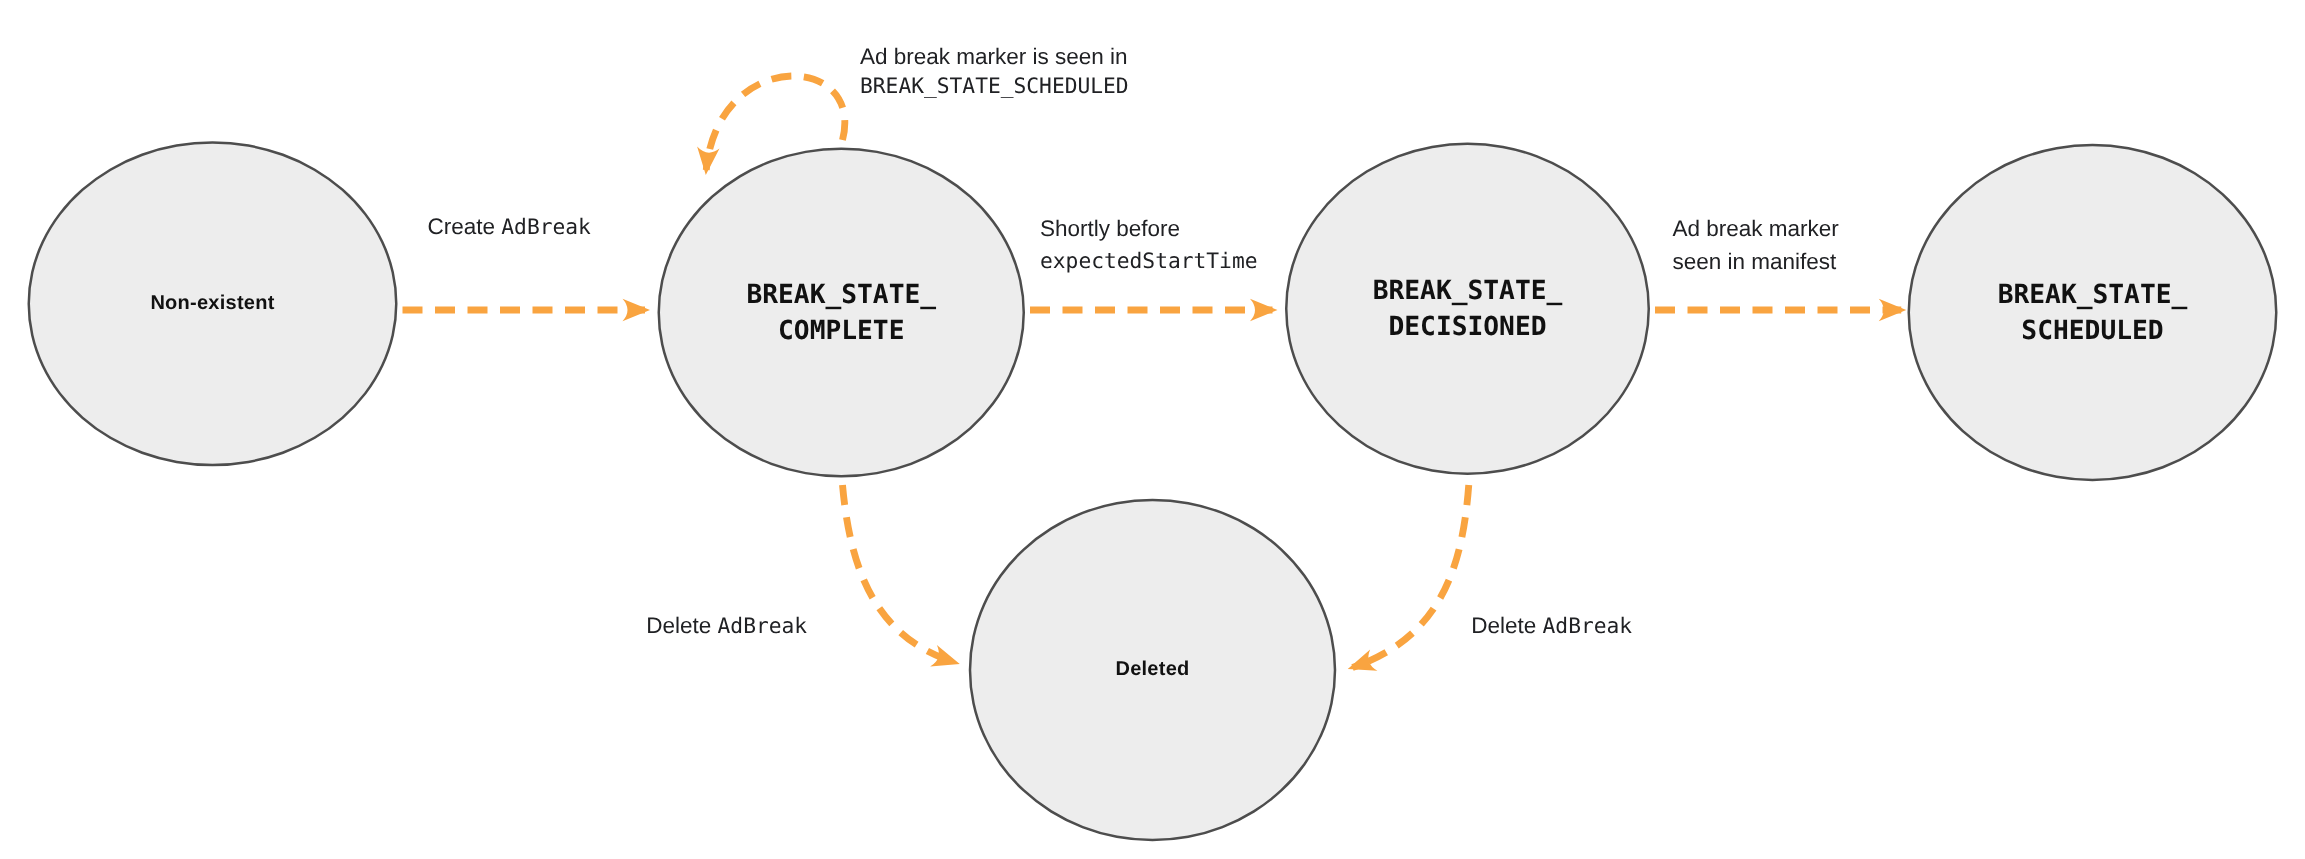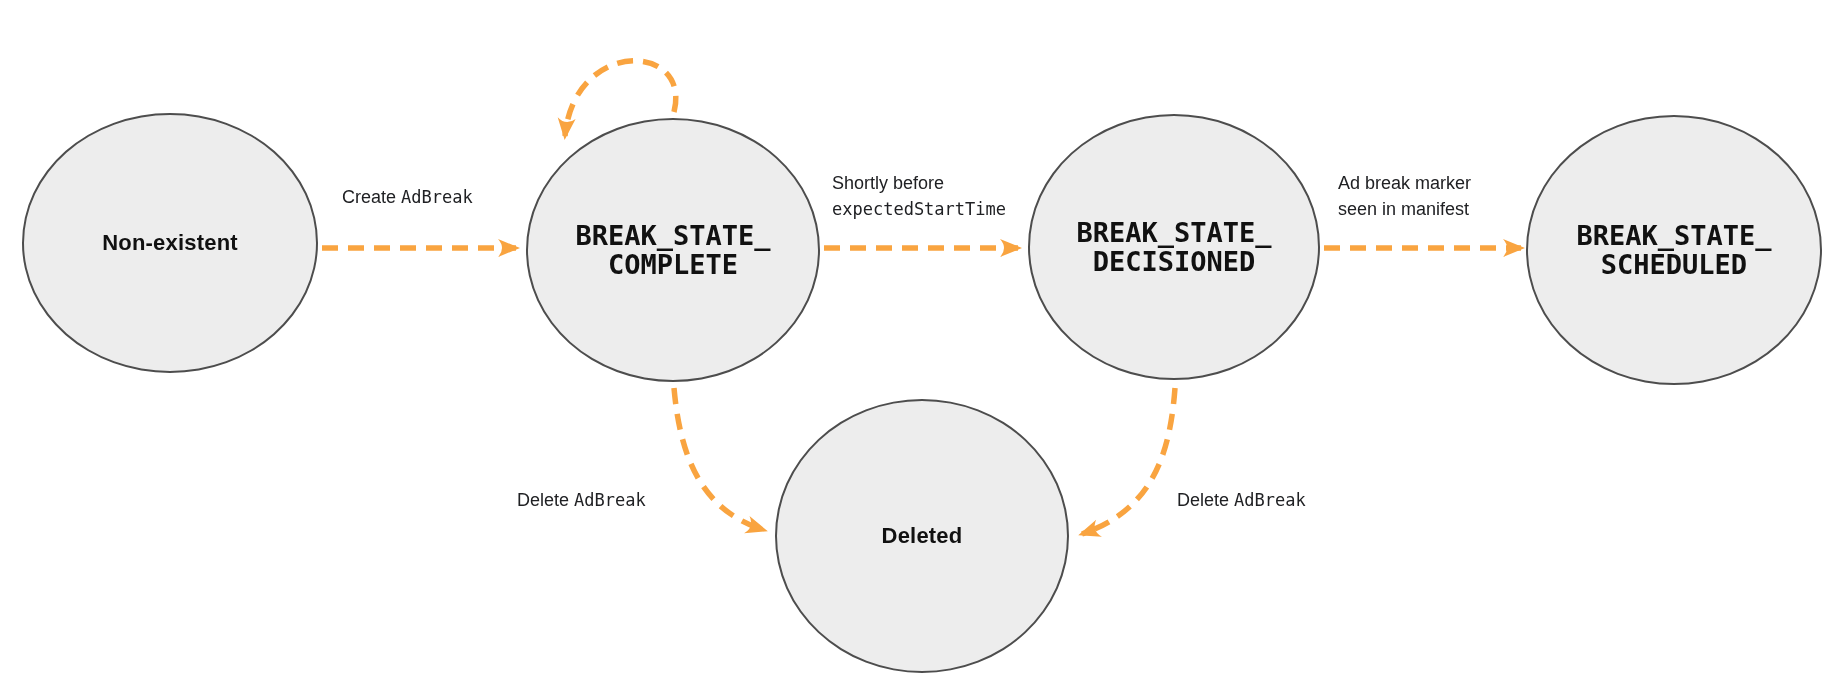--- a/index.html
+++ b/index.html
@@ -21,24 +21,24 @@
   .node{
     position:absolute;
     border-radius:50%;
     background:var(--node-fill);
     border:2px solid var(--node-stroke);
     box-sizing:border-box;
     display:flex;align-items:center;justify-content:center;
     text-align:center;
   }
   .node-label{font-weight:bold;color:#111;}
-  .node-label.sans{font-size:22px;letter-spacing:0.2px;}
+  .node-label.sans{font-size:16px;letter-spacing:0.2px;}
   .node-label.mono{
     font-family:"DejaVu Sans Mono","Liberation Mono",monospace;
-    font-size:27px;line-height:29px;letter-spacing:0px;
+    font-size:21px;line-height:29px;letter-spacing:0px;
   }
   
   .edges{position:absolute;left:0;top:0;pointer-events:none;}
   .edges path.edge{
     fill:none;
     stroke:var(--arrow);
     stroke-width:5.5;
     stroke-dasharray:16 10;
   }
   
@@ -97,25 +97,27 @@
       </marker>
     </defs>
     <path class="edge" d="M 322 248 L 516 248" marker-end="url(#ah)"></path>
     <path class="edge" d="M 674 112 C 692 42, 574 38, 565 136" marker-end="url(#ah)"></path>
     <path class="edge" d="M 824 248 L 1018 248" marker-end="url(#ah)"></path>
     <path class="edge" d="M 1324 248 L 1521 248" marker-end="url(#ah)"></path>
     <path class="edge" d="M 674 388 C 680 455, 700 510, 764 530" marker-end="url(#ah)"></path>
     <path class="edge" d="M 1175 388 C 1170 455, 1152 510, 1082 534" marker-end="url(#ah)"></path>
   </svg>
 
-  <div class="edge-label" style="left:342px;top:185px;">
+  <div class="edge-label" style="left:342px;top:169px;">
     <span>Create </span><span class="code">AdBreak</span>
   </div>
 
   <div class="edge-label" style="left:688px;top:33px;">
+    <span class="line">Ad break marker is seen in</span>
+    <span class="line code">BREAK_STATE_SCHEDULED</span>
   </div>
 
   <div class="edge-label lh26" style="left:1338px;top:170px;">
     <span class="line">Ad break marker</span>
     <span class="line">seen in manifest</span>
   </div>
 
   <div class="edge-label lh26" style="left:832px;top:170px;">
     <span class="line">Shortly before</span>
     <span class="line code">expectedStartTime</span>

